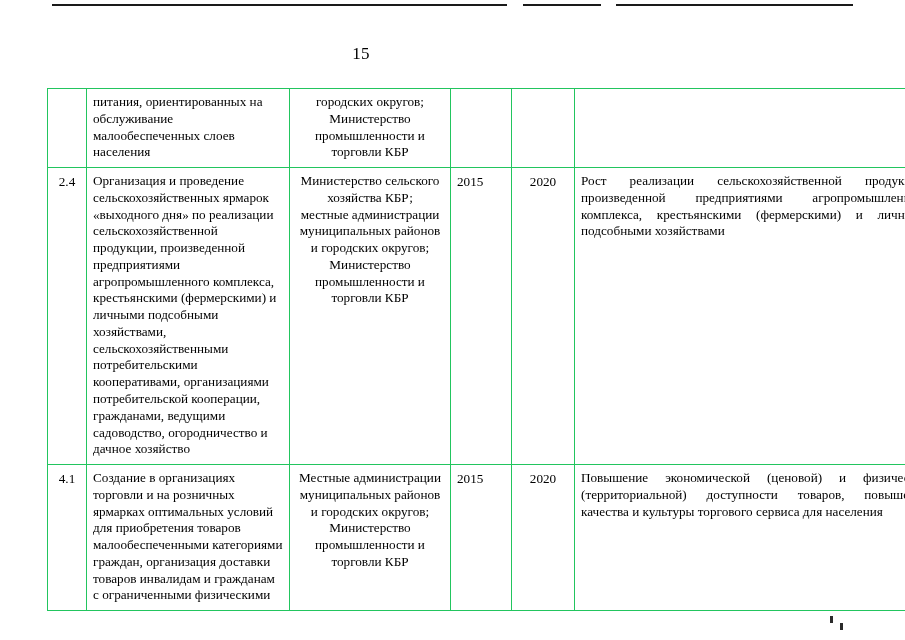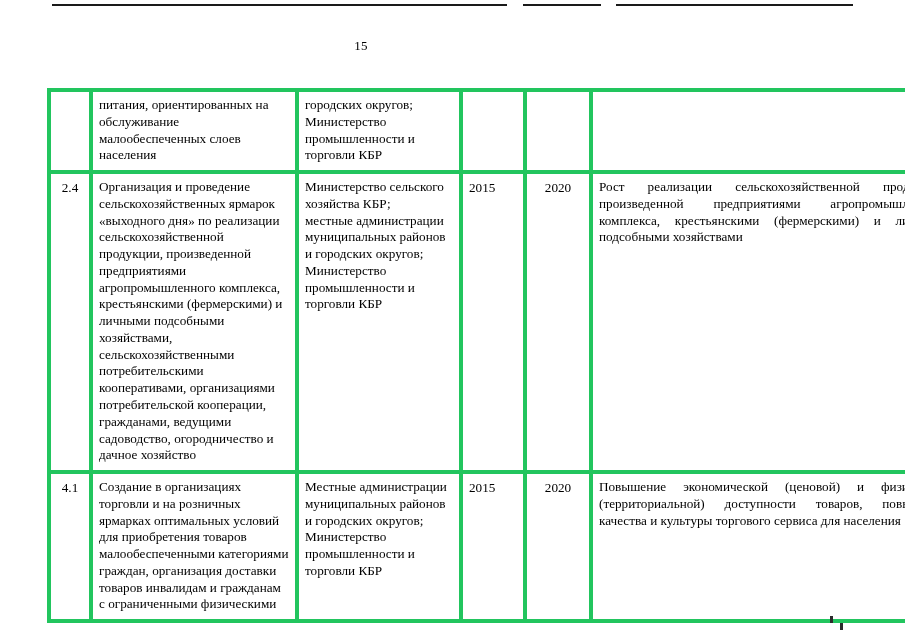--- a/index.html
+++ b/index.html
@@ -21,46 +21,46 @@
     position: absolute;
     background: #1a1a1a;
     height: 2px;
   }
   .scan-line.l1 { left: 52px;  top: 4px;  width: 455px; }
   .scan-line.l2 { left: 523px; top: 4px;  width: 78px;  }
   .scan-line.l3 { left: 616px; top: 4px;  width: 237px; }
 
   .page-number {
     position: absolute;
-    top: 38px;
+    top: 44px;
     left: 0;
     width: 722px;
     text-align: center;
-    font-size: 13px;
+    font-size: 17px;
     letter-spacing: 0.2px;
   }
 
   .doc-table {
     position: absolute;
     left: 47px;
     top: 88px;
     width: 810px;
     border-collapse: collapse;
     table-layout: fixed;
   }
   .doc-table td {
-    border: 4px solid #22c55e;
+    border: 1px solid #22c55e;
     vertical-align: top;
     padding: 5px 6px 6px 6px;
     font-size: 13.2px;
     line-height: 1.27;
   }
   .c-num    { width: 26px;  text-align: center; }
   .c-name   { width: 190px; text-align: left; }
-  .c-exec   { width: 148px; }
+  .c-exec   { width: 148px; text-align: center; }
   .c-start  { width: 48px;  text-align: left; }
   .c-end    { width: 50px;  text-align: center; margin-top: 12px; }
   .c-result { width: 348px; text-align: justify; }
 
   .doc-table td.c-num,
   .doc-table td.c-start,
   .doc-table td.c-end {
     padding-top: 6px;
   }
 

